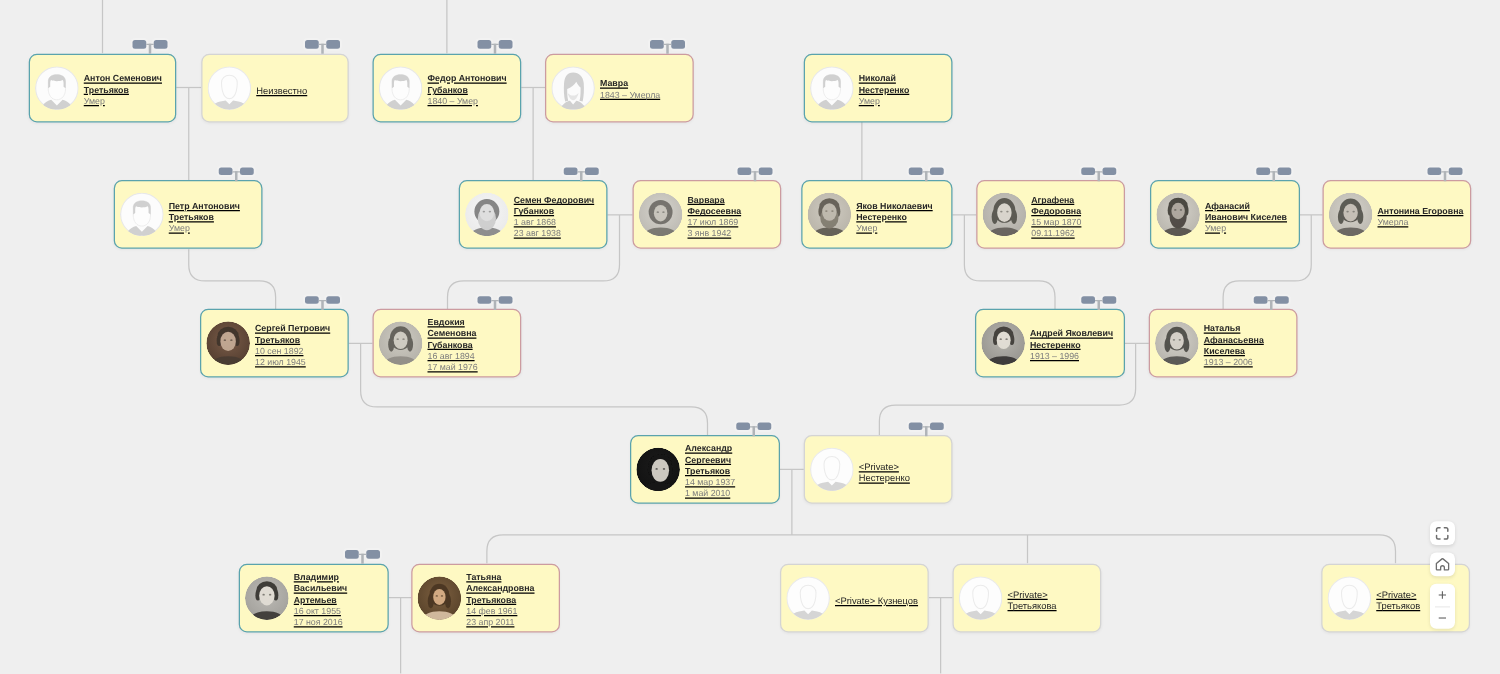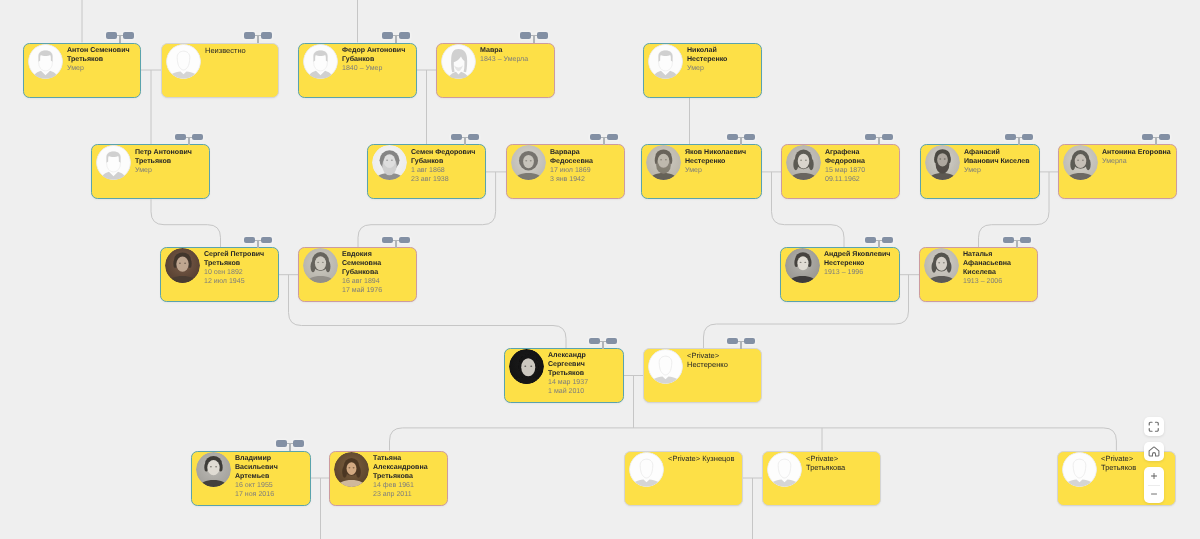--- a/index.html
+++ b/index.html
@@ -1,23 +1,23 @@
 <!DOCTYPE html>
 <html><head>
 <meta charset="utf-8">
 <style>
   html,body{margin:0;padding:0;}
   body{width:1200px;height:539px;overflow:hidden;background:#efefef;
        font-family:"Liberation Sans",sans-serif;-webkit-font-smoothing:antialiased;text-rendering:geometricPrecision;}
   #stage{position:relative;width:1200px;height:539px;overflow:hidden;background:#efefef;}
   svg.links{position:absolute;left:0;top:0;width:1200px;height:539px;pointer-events:none;}
 
-  .card{position:absolute;background:#fde047;border:1px solid #d6d6d6;border-radius:6.5px;
-        box-sizing:border-box;display:flex;overflow:hidden;
-        box-shadow:0 1px 2px rgba(0,0,0,.045);}
+  .card{position:absolute;background:#fef9c3;border:1px solid #d6d6d6;border-radius:6.5px;
+        box-sizing:border-box;display:flex;align-items:center;overflow:hidden;
+        box-shadow:0 1px 2px rgba(0,0,0,.045);text-decoration:underline;}
   .card.m{border-color:#5aa3ad;}
   .card.f{border-color:#cc9ba0;}
   .card.u{border-color:#d4d4d4;}
   .card.u .nm{font-weight:normal;font-size:7.5px;}
 
   .avatar{flex:0 0 auto;border-radius:50%;overflow:hidden;position:relative;}
   .txt{flex:1 1 auto;min-width:0;white-space:nowrap;position:relative;top:2.3px;}
   .nm{font-weight:bold;color:#262626;letter-spacing:0;font-size:7.05px;line-height:9px;}
   .dt{color:#7d7d7d;font-size:7.05px;line-height:9px;}
 

